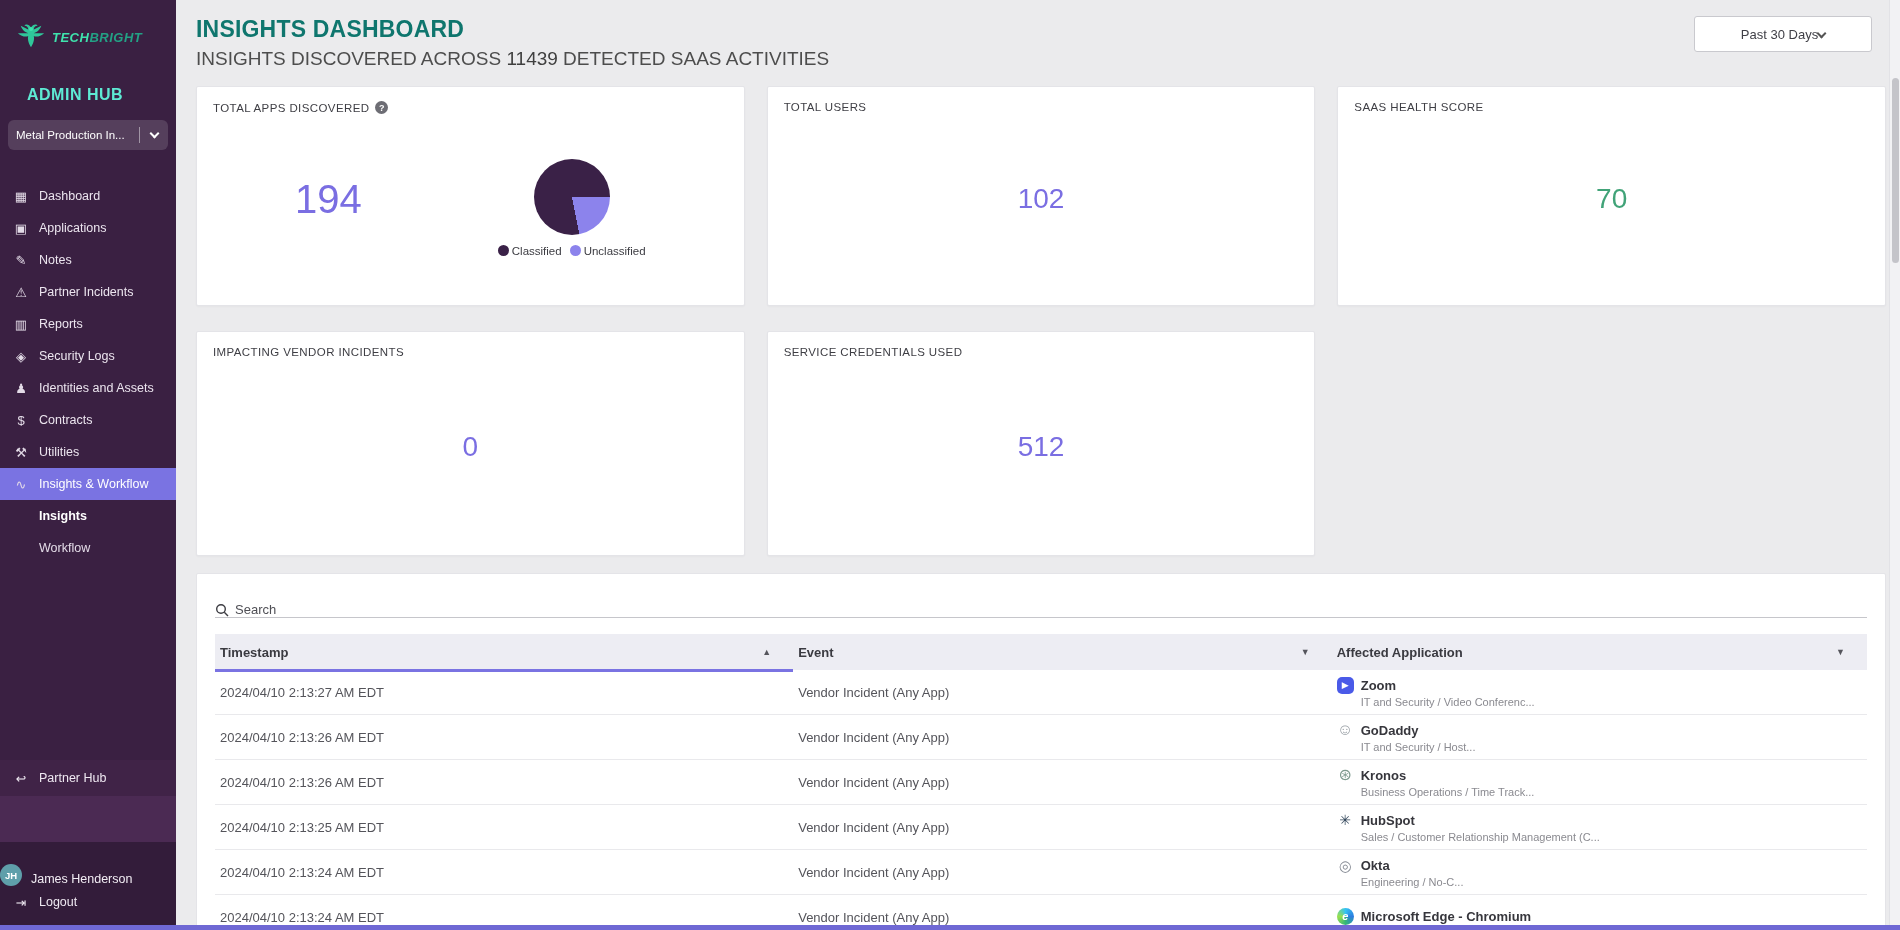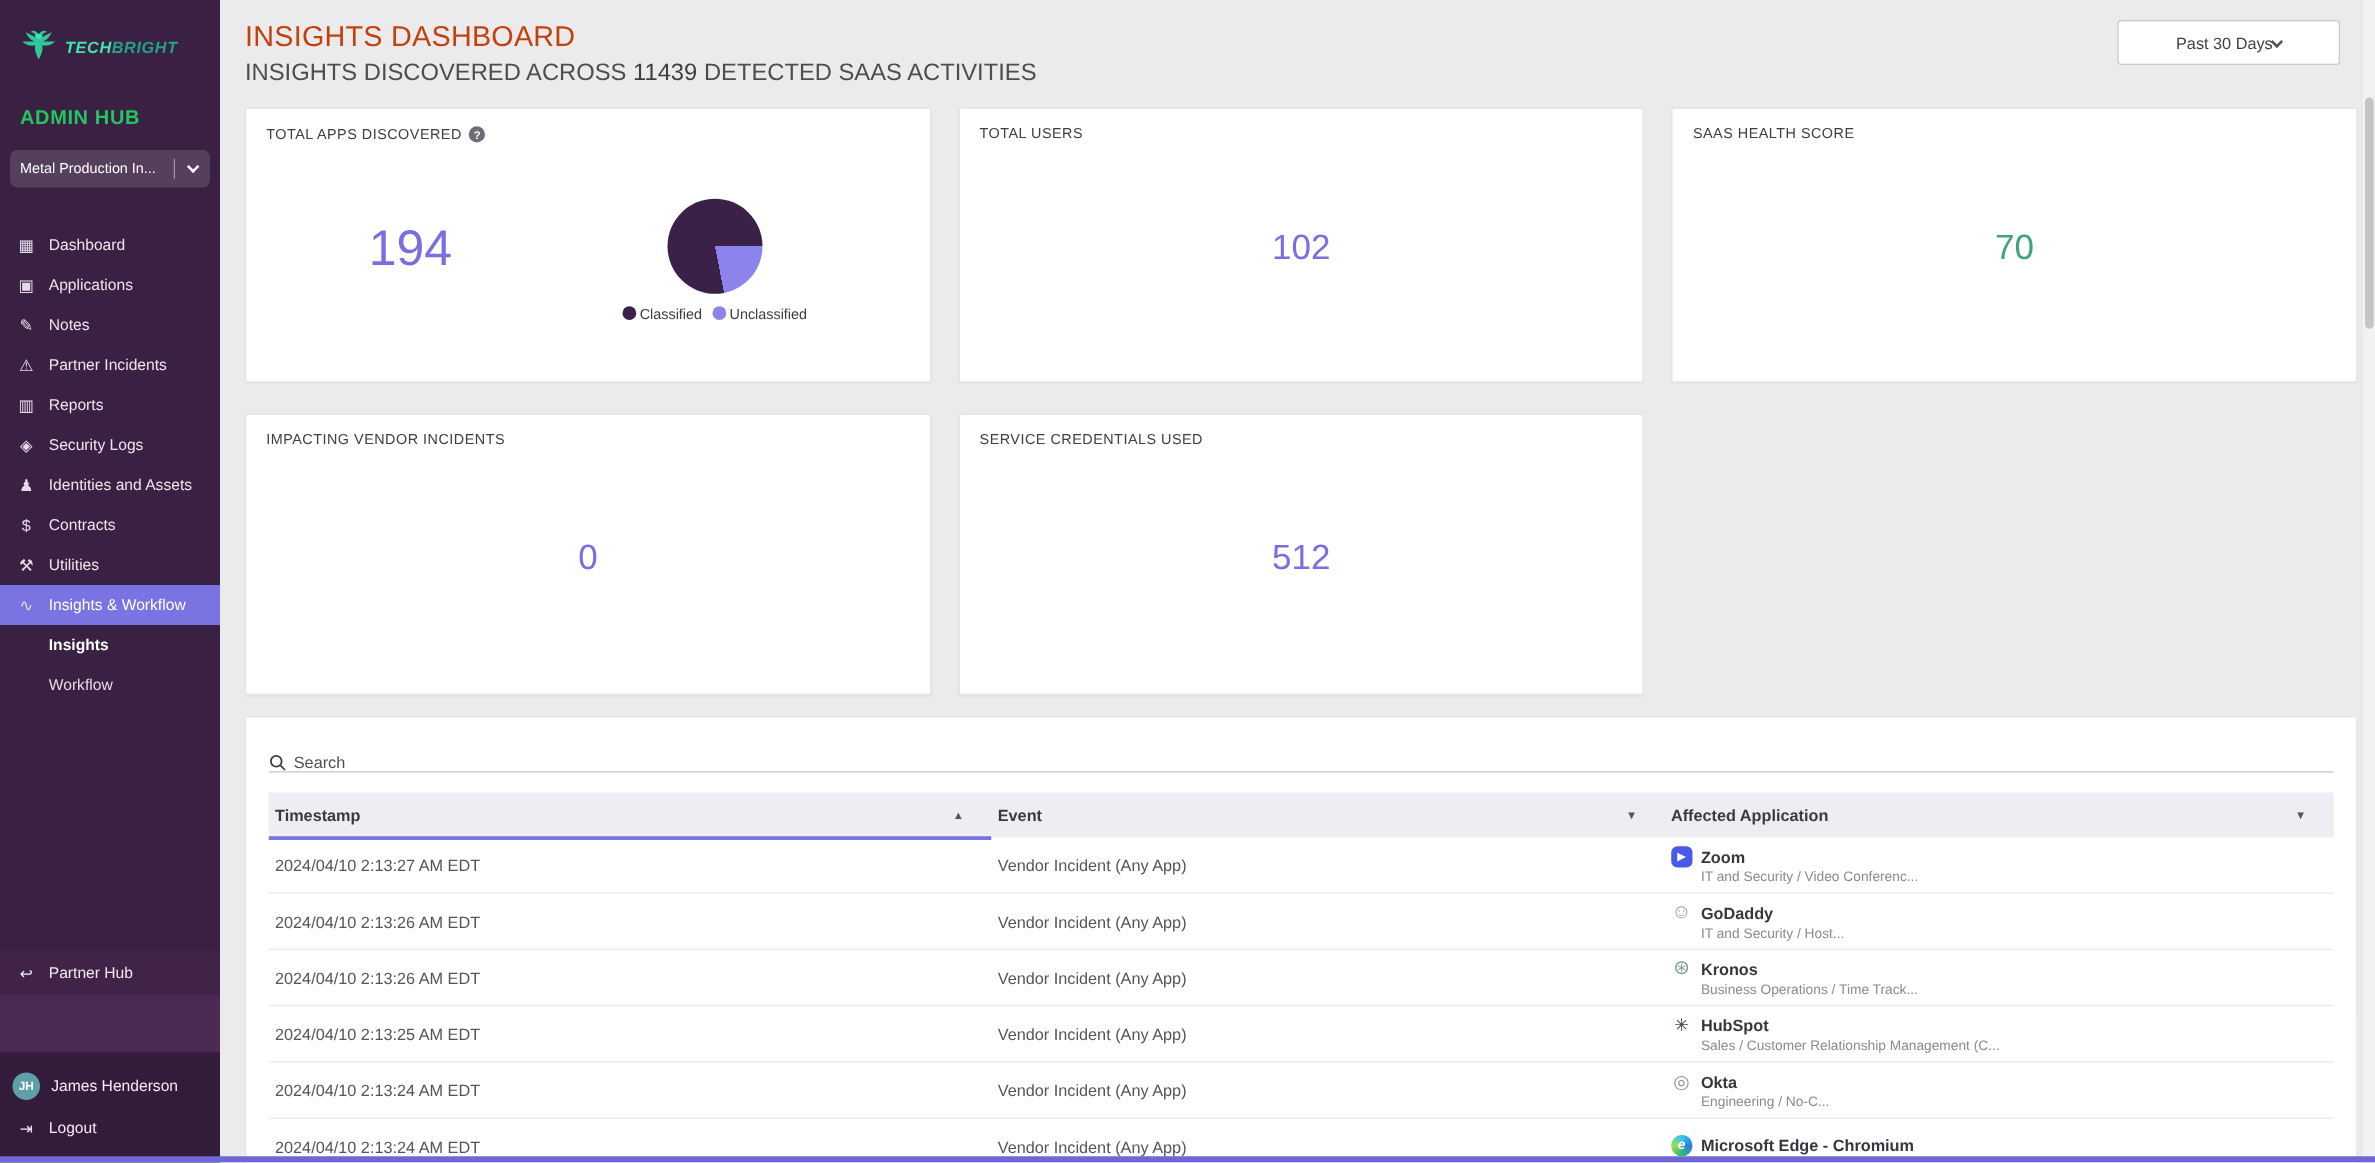--- a/index.html
+++ b/index.html
@@ -6,47 +6,47 @@
   html,body { width:1900px; height:930px; overflow:hidden; font-family:"Liberation Sans", sans-serif; background:#ebebed; }
   .app { position:relative; width:1900px; height:930px; display:flex; }
 
   
   .sidebar { position:relative; width:176px; min-width:176px; height:100%; background:#3a2042; color:#efe9f2; z-index:5; }
   .logo-row { display:flex; align-items:center; gap:6px; padding:22px 10px 0 16px; }
   .logo-bird { width:30px; height:30px; flex:0 0 auto; }
   .brand { font-size:13px; font-weight:800; letter-spacing:.5px; font-style:italic; }
   .brand .b1 { color:#3fe3ad; }
   .brand .b2 { color:#23a185; }
-  .hub-title { padding:0 16px; margin-top:34px; font-size:16px; font-weight:bold; letter-spacing:.5px; color:#22c55e; }
+  .hub-title { padding:0 27px; margin-top:34px; font-size:16px; font-weight:bold; letter-spacing:.5px; color:#5eead4; }
   .org-select { margin:16px 8px 0 8px; height:30px; background:rgba(255,255,255,.14); border-radius:6px; display:flex; align-items:center; font-size:11.5px; color:#fff; cursor:pointer; }
   .org-select .org-label { flex:1; padding:0 8px; white-space:nowrap; overflow:hidden; }
   .org-select .org-divider { width:1px; height:16px; background:rgba(255,255,255,.45); }
   .org-chevron { width:28px; display:flex; align-items:center; justify-content:center; }
   .chev { width:7px; height:7px; border-right:2px solid #fff; border-bottom:2px solid #fff; transform:rotate(45deg); margin-top:-3px; }
   .nav { margin-top:30px; display:flex; flex-direction:column; }
   .nav-item { height:32px; display:flex; align-items:center; gap:10px; padding:0 10px 0 13px; font-size:12.5px; color:#ece5ef; cursor:pointer; }
   .nav-item .nico { width:16px; text-align:center; font-size:13px; color:#e3dbe7; }
   .nav-item.active { background:#7a73e2; color:#ffffff; }
   .nav-sub { height:32px; display:flex; align-items:center; padding-left:39px; font-size:12.5px; color:#e4dce8; cursor:pointer; }
   .nav-sub.current { font-weight:bold; color:#ffffff; }
   .sidebar-bottom { position:absolute; left:0; right:0; bottom:0; }
   .partner-row { height:36px; background:#402347; display:flex; align-items:center; gap:10px; padding-left:13px; font-size:12.5px; cursor:pointer; }
   .partner-row .nico { width:16px; text-align:center; }
   .spacer-block { height:46px; background:#4b2a53; }
   .user-area { background:#331c3a; padding:10px 0 12px 0; }
-  .user-row { height:34px; display:flex; align-items:center; gap:9px; padding-left:10px; cursor:pointer; }
+  .user-row { height:34px; display:flex; align-items:flex-end; gap:9px; cursor:pointer; }
   .avatar { width:22px; height:22px; border-radius:50%; background:#5f9faa; color:#fff; font-size:9.5px; font-weight:bold; display:flex; align-items:center; justify-content:center; }
   .user-name { font-size:12.5px; color:#f2edf4; }
   .logout-row { height:32px; display:flex; align-items:center; gap:10px; padding-left:13px; font-size:12.5px; cursor:pointer; }
   .logout-row .nico { width:16px; text-align:center; }
 
   
   .main { position:relative; flex:1; height:100%; padding:0 14px 0 20px; overflow:hidden; }
   .topbar { position:relative; padding-top:16px; height:86px; }
-  .page-title { font-size:23px; color:#c2410c; font-weight:400; letter-spacing:.2px; }
+  .page-title { font-size:23px; color:#0f766e; font-weight:700; letter-spacing:.2px; }
   .page-subtitle { margin-top:5px; font-size:19px; color:#4d4d4d; font-weight:400; }
   .page-subtitle b { font-weight:normal; color:#3f3f3f; }
   .period-select { position:absolute; top:16px; right:14px; width:178px; height:36px; background:#fff; border:1px solid #c9c9ce; border-radius:3px; display:flex; align-items:center; justify-content:center; padding:0 12px; font-size:13px; color:#3f3f46; cursor:pointer; }
   .period-select .chev { border-color:#555; margin-top:-2px; }
 
   .cards-grid { display:grid; grid-template-columns:repeat(3,1fr); gap:22px; margin-top:0; }
   .card { background:#fff; border:1px solid #e4e4e8; border-radius:2px; height:220px; padding:14px 16px; position:relative; box-shadow:0 1px 2px rgba(0,0,0,.03); }
   .cards-grid.row2 { margin-top:25px; }
   .cards-grid.row2 .card { height:225px; }
   .card-title { font-size:11.5px; letter-spacing:.4px; color:#3e3e44; display:flex; align-items:center; gap:6px; }

